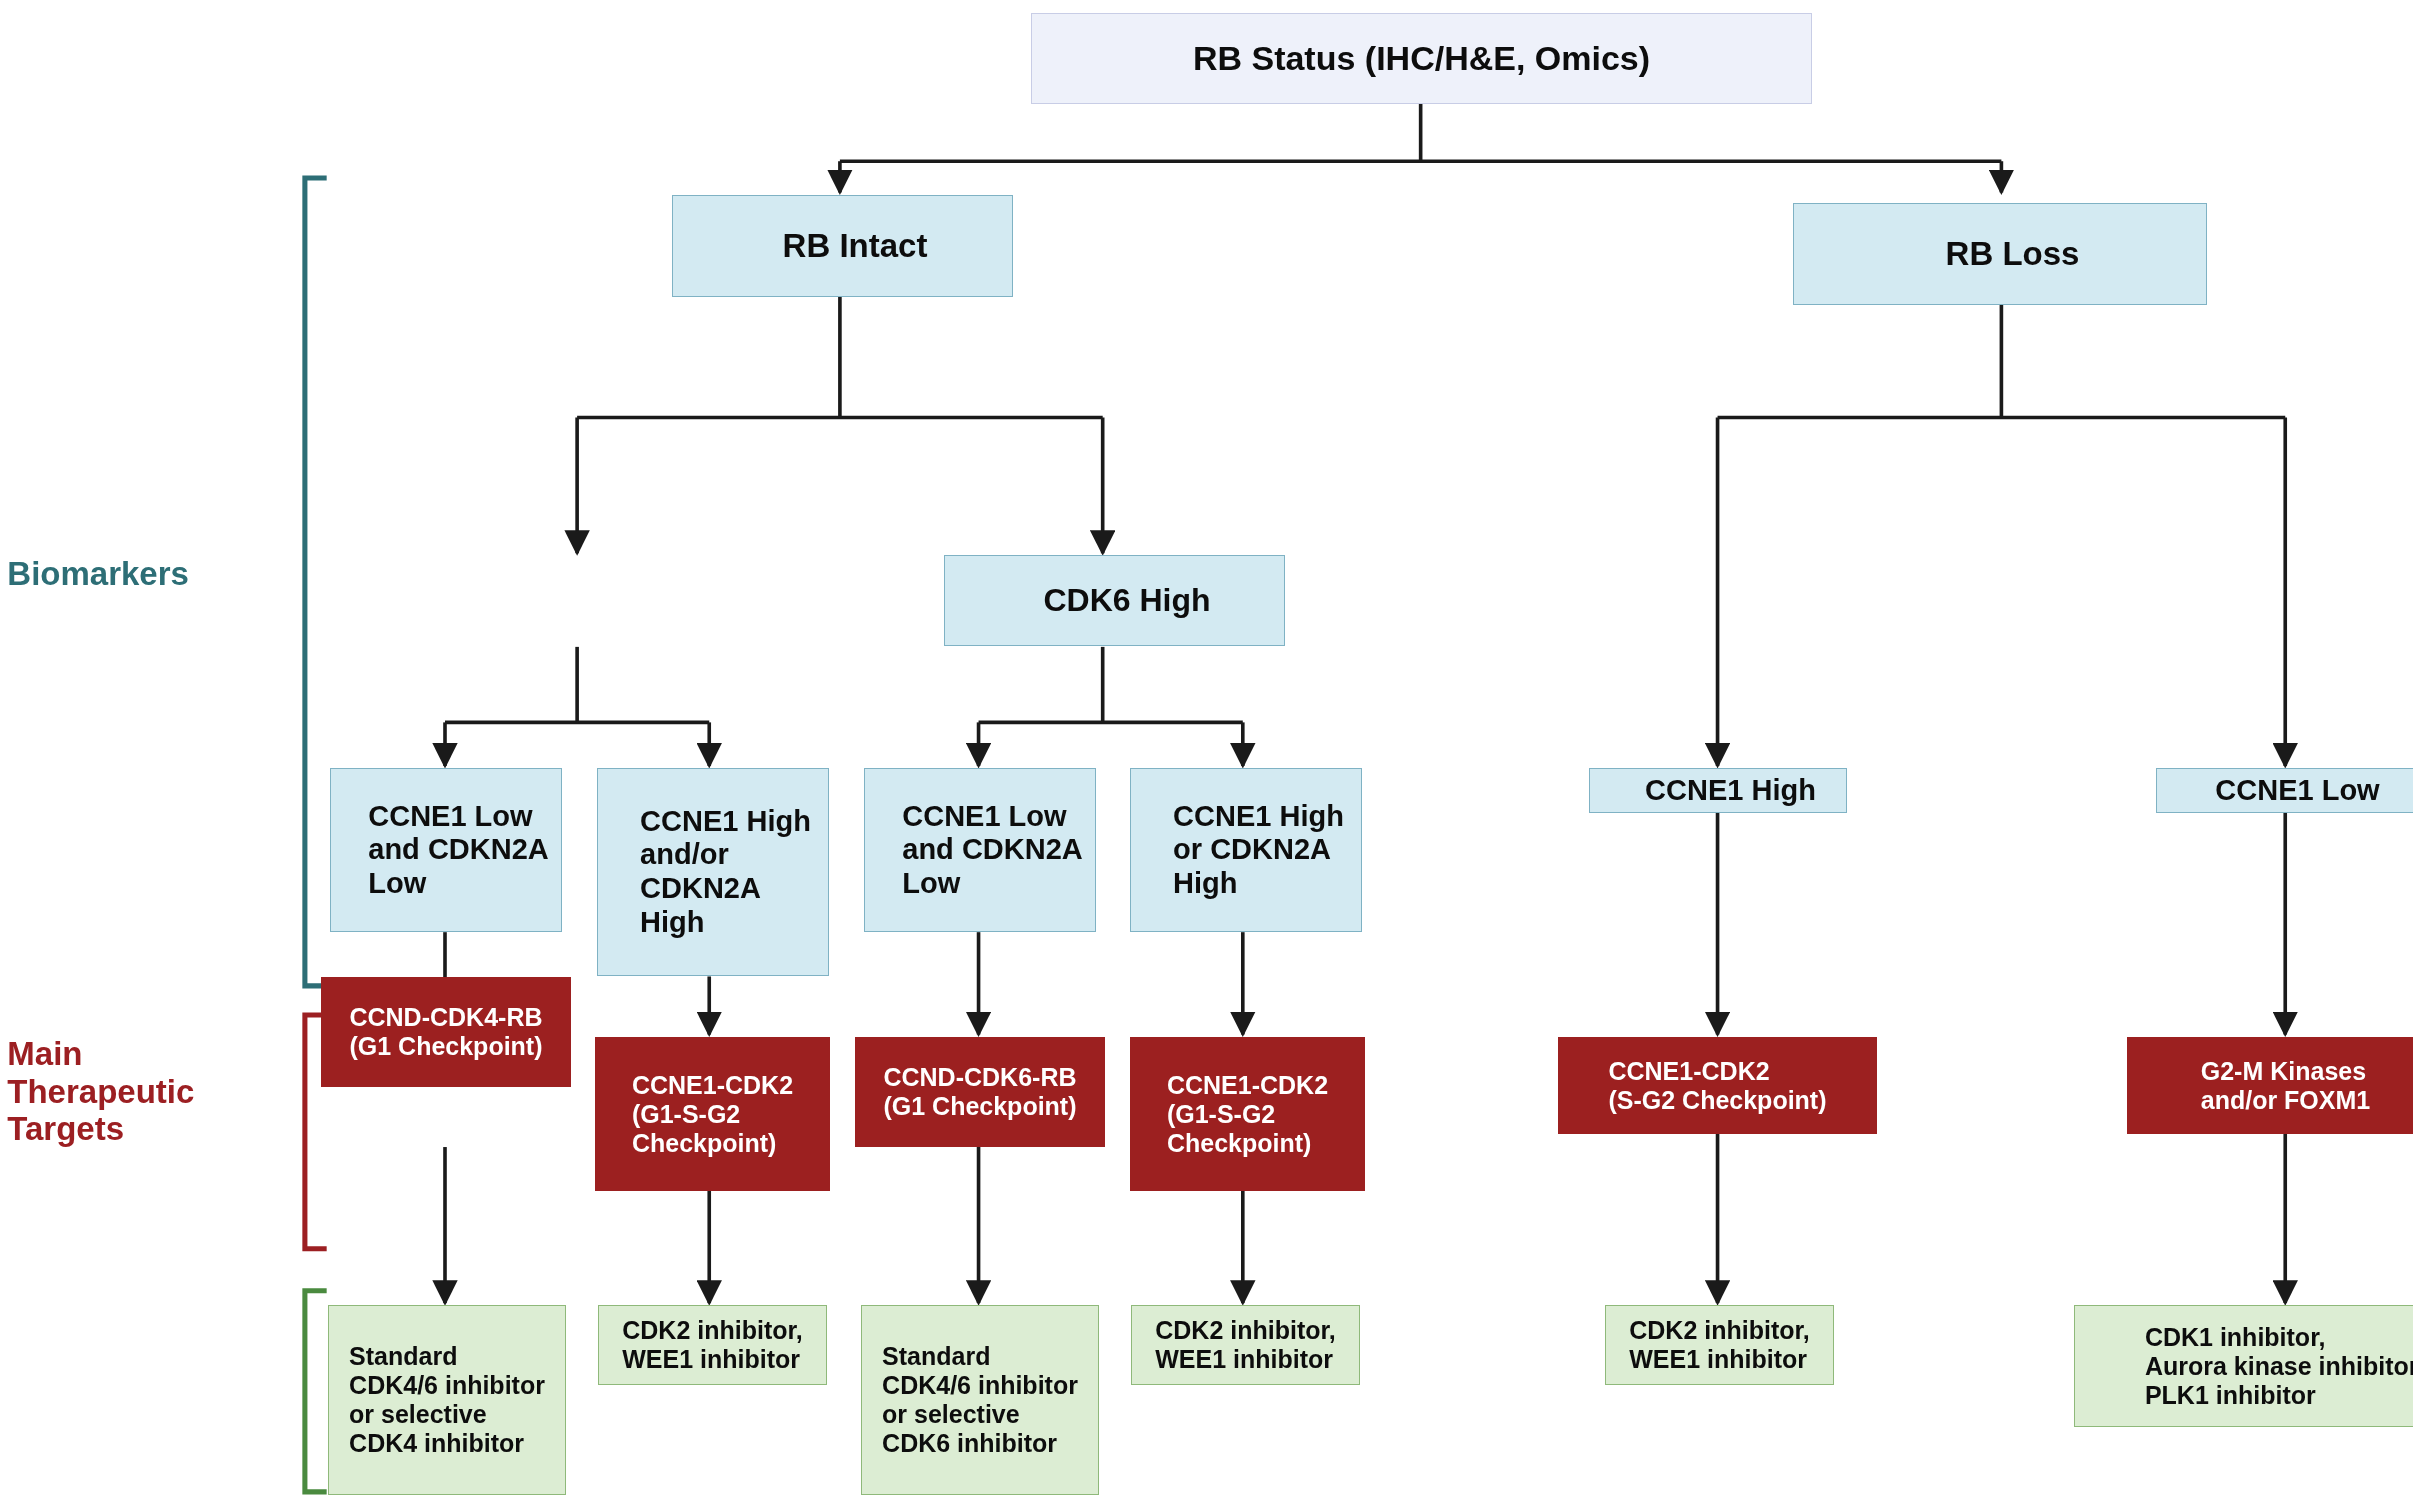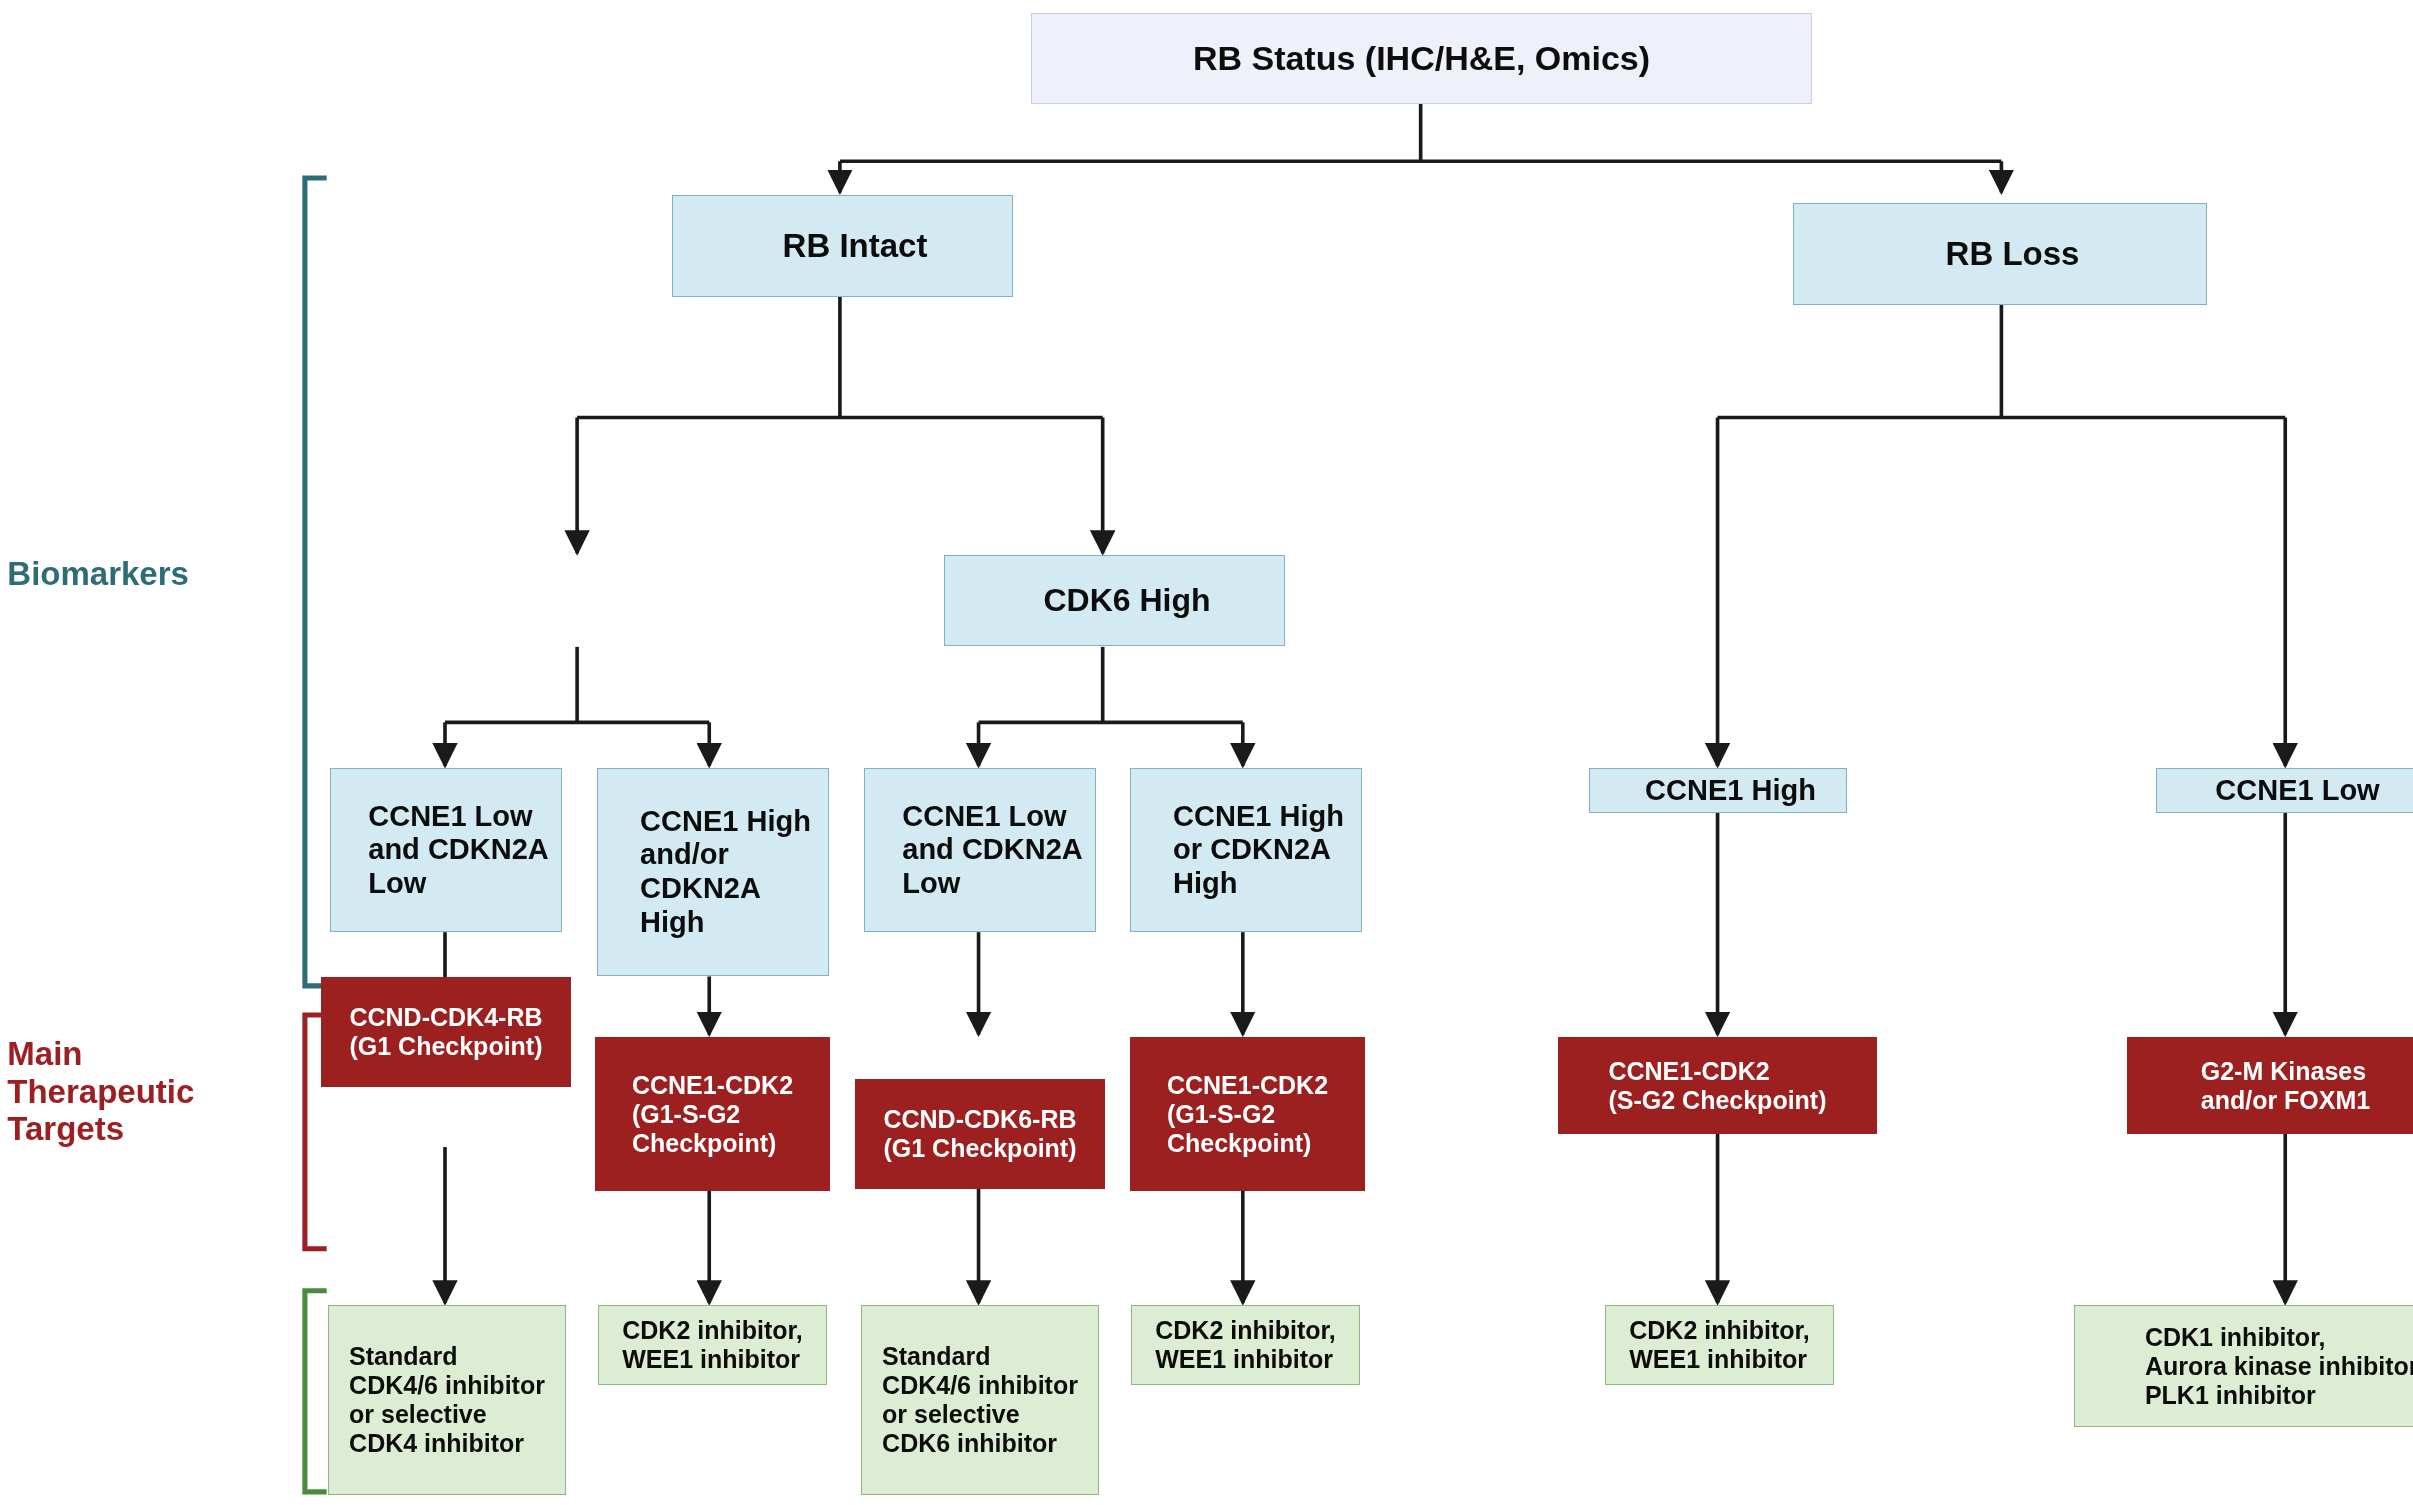--- a/index.html
+++ b/index.html
@@ -152,21 +152,21 @@
 or CDKN2A
 High</div>
   <div class="node bio lvl3" style="left:1589px; top:768px; width:258px; height:45px;">CCNE1 High</div>
   <div class="node bio lvl3" style="left:2156px; top:768px; width:258px; height:45px;">CCNE1 Low</div>
 
   <div class="node target" style="left:321px; top:977px; width:250px; height:110px;">CCND-CDK4-RB
 (G1 Checkpoint)</div>
   <div class="node target" style="left:595px; top:1037px; width:235px; height:154px;">CCNE1-CDK2
 (G1-S-G2
 Checkpoint)</div>
-  <div class="node target" style="left:855px; top:1037px; width:250px; height:110px;margin-top:42px;">CCND-CDK6-RB
+  <div class="node target" style="left:855px; top:1037px; width:250px; height:110px;">CCND-CDK6-RB
 (G1 Checkpoint)</div>
   <div class="node target" style="left:1130px; top:1037px; width:235px; height:154px;">CCNE1-CDK2
 (G1-S-G2
 Checkpoint)</div>
   <div class="node target" style="left:1558px; top:1037px; width:319px; height:97px;">CCNE1-CDK2
 (S-G2 Checkpoint)</div>
   <div class="node target" style="left:2127px; top:1037px; width:317px; height:97px;">G2-M Kinases
 and/or FOXM1</div>
 
   <div class="node drug" style="left:328px; top:1305px; width:238px; height:190px;">Standard

